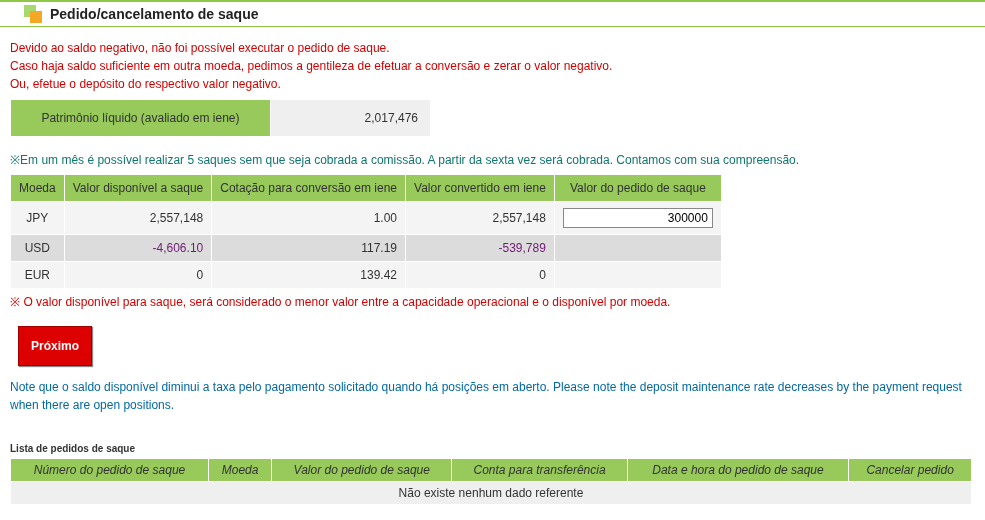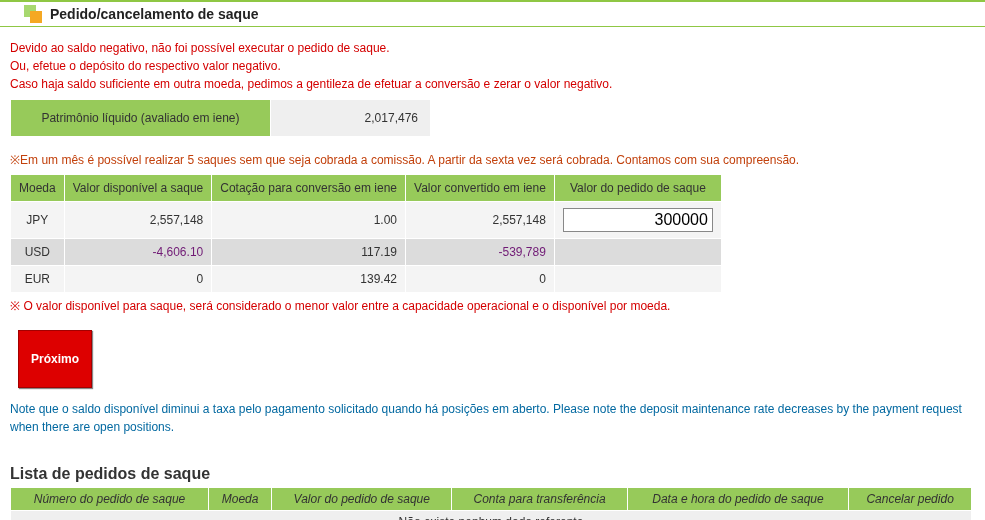--- a/index.html
+++ b/index.html
@@ -45,21 +45,21 @@
       border: 1px solid #fff;
       min-width: 260px;
     }
     .summary-table td.val {
       background: #efefef;
       text-align: right;
       padding: 4px 12px;
       border: 1px solid #fff;
       min-width: 160px;
     }
-    .note-black { color: #c2410c; margin: 14px 0 6px 0; }
+    .note-black { color: #0f766e; margin: 14px 0 6px 0; }
     .balance-table {
       border-collapse: collapse;
     }
     .balance-table th {
       background: #97ca5a;
       color: #333;
       font-weight: normal;
       text-align: center;
       padding: 6px 8px;
       border: 1px solid #fff;
@@ -72,38 +72,38 @@
     }
     .balance-table td.cur { text-align: center; min-width:50px;}
     .balance-table tr.row-white td { background: #f4f4f4; }
     .balance-table tr.row-gray td { background: #dcdcdc; }
     .neg { color: #701a75; }
     .balance-table input[type=text] {
       width: 150px;
       text-align: right;
       padding: 2px 4px;
       border: 1px solid #888;
-      font-size: 16px;
+      font-size: 12px;
       background:#fff;
     }
     .note-red2 { color: #d40000; margin-top: 4px; }
     .btn-next {
       display: inline-block;
       background: #dd0000;
       border: 1px solid #a30000;
       box-shadow: 1px 1px 1px #888;
       color: #fff;
       font-weight: bold;
-      padding: 21px 12px;
+      padding: 12px 12px;
       margin: 16px 0 12px 8px;
       cursor: pointer;
       font-size: 12px;
     }
     .paragraph { color:#0369a1; line-height:1.5; margin-bottom: 29px; }
-    .section-title { font-weight: bold; margin-bottom: 4px; font-size: 16px;}
+    .section-title { font-weight: bold; margin-bottom: 4px; font-size: 10px;}
     .req-table { border-collapse: collapse; width: 962px; }
     .req-table th {
       background: #97ca5a;
       color:#333;
       font-weight: normal;
       text-align: center;
       padding: 4px 8px;
       border: 1px solid #fff;
       font-size: 12px;
       font-style: italic;
@@ -128,22 +128,22 @@
     <span class="sq-back"></span>
       <span class="sq-front"></span>
   </span>
   <span class="page-title">Pedido/cancelamento de saque</span>
 </div>
 
 <div class="content">
 
   <div class="warn">
     <div>Devido ao saldo negativo, não foi possível executar o pedido de saque.</div>
+    <div>Caso haja saldo suficiente em outra moeda, pedimos a gentileza de efetuar a conversão e zerar o valor negativo.</div>
     <div>Ou, efetue o depósito do respectivo valor negativo.</div>
-    <div>Caso haja saldo suficiente em outra moeda, pedimos a gentileza de efetuar a conversão e zerar o valor negativo.</div>
   </div>
 
   <table class="summary-table">
     <tbody>
         <tr>
       <td class="label">Patrimônio líquido (avaliado em iene)</td>
       <td class="val">2,017,476</td>
     </tr>
   </tbody>
     </table>

